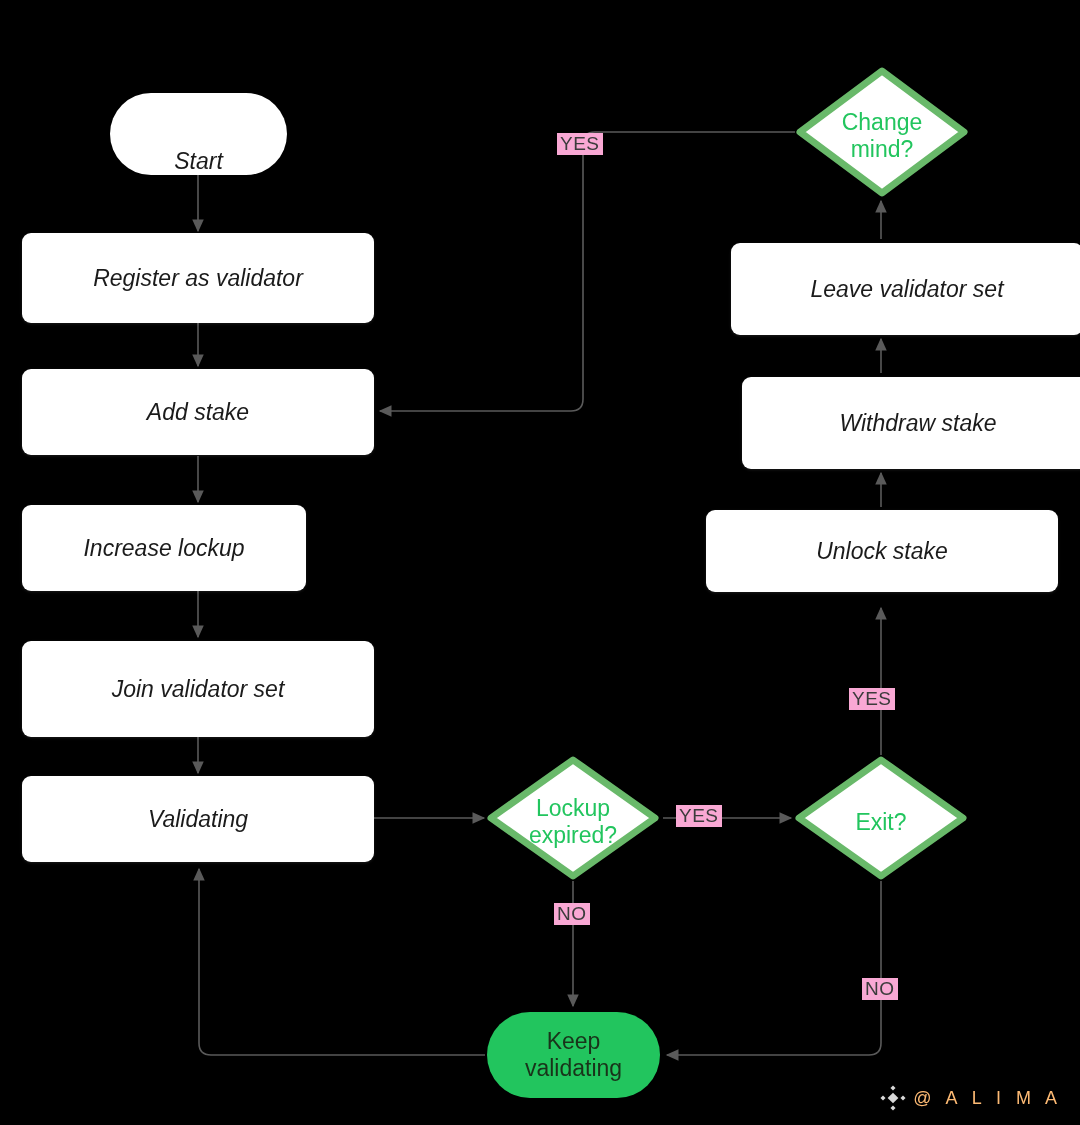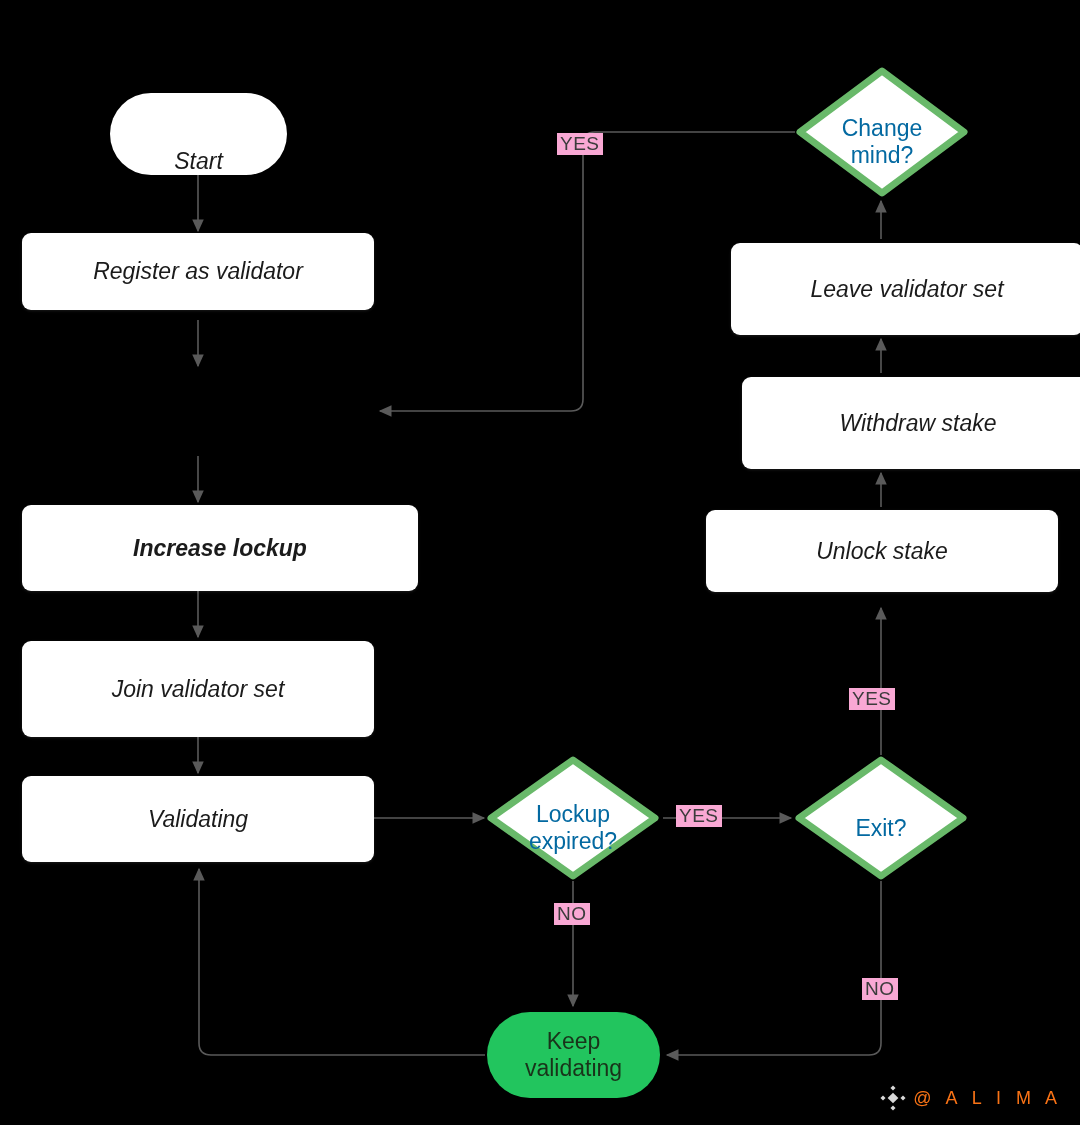--- a/index.html
+++ b/index.html
@@ -63,28 +63,28 @@
   }
   .diamond-wrap svg {
     position: absolute;
     left: 0;
     top: 0;
     overflow: visible;
   }
   .diamond-label {
     position: absolute;
     left: 0;
-    top: 10px;
+    top: 4px;
     width: 100%;
     height: 100%;
     display: flex;
     align-items: center;
     justify-content: center;
     text-align: center;
-    color: #0369a1;
+    color: #22c55e;
     font-size: 23px;
     line-height: 1.16;
     z-index: 2;
     pointer-events: none;
   }
   .edge-label {
     position: absolute;
     color: #3b3b3b;
     font-size: 19px;
     letter-spacing: 0.5px;
@@ -93,21 +93,21 @@
     padding: 0 3px;
   }
   #watermark {
     position: absolute;
     right: 18px;
     bottom: 14px;
     display: flex;
     align-items: center;
     gap: 7px;
     z-index: 5;
-    color: #f97316;
+    color: #fdba74;
     font-size: 18px;
     letter-spacing: 5px;
   }
   #watermark .wm-logo {
     display: block;
     line-height: 0;
   }
 </style>
 </head>
 <body>
@@ -151,26 +151,29 @@
       <path d="M881,239 L881,201"></path>
 
       <path d="M795,132 L595,132 Q583,132 583,144 L583,399 Q583,411 571,411 L380,411"></path>
     </g>
   </svg>
 
   <div class="node pill-start" style="left:110px; top:93px; width:177px; height:82px;align-items:flex-end;">
     <span>Start</span>
   </div>
 
-  <div class="node proc" style="left:22px; top:233px; width:352px; height:77px;">
+  <div class="node proc" style="left:22px; top:233px; width:352px; height:90px;">
     <span>Register as validator</span>
   </div>
 
-
-  <div class="node proc" style="left:22px; top:505px; width:396px; height:86px;font-weight:bold;">
+  <div class="node proc" style="left:22px; top:369px; width:352px; height:86px;">
+    <span>Add stake</span>
+  </div>
+
+  <div class="node proc" style="left:22px; top:505px; width:284px; height:86px;">
     <span>Increase lockup</span>
   </div>
 
   <div class="node proc" style="left:22px; top:641px; width:352px; height:96px;">
     <span>Join validator set</span>
   </div>
 
   <div class="node proc" style="left:22px; top:776px; width:352px; height:86px;">
     <span>Validating</span>
   </div>

